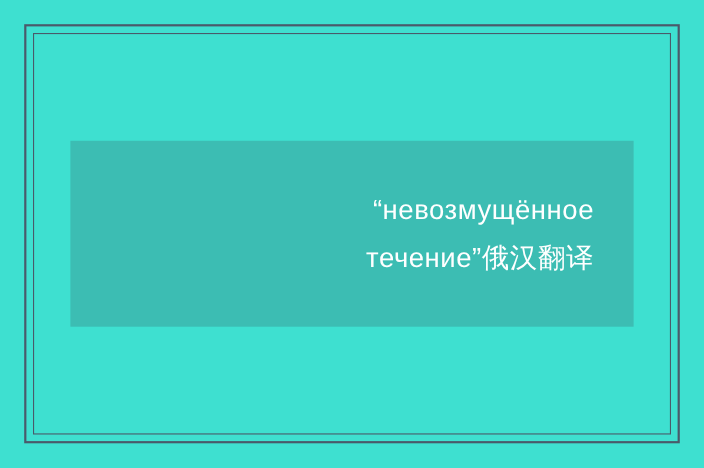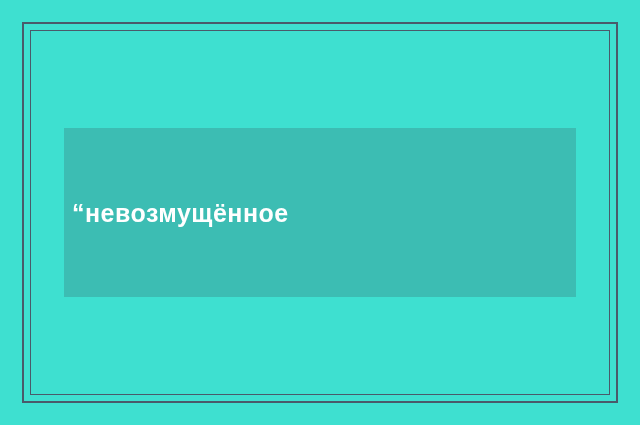--- a/index.html
+++ b/index.html
@@ -49,39 +49,40 @@
     background: rgba(60, 175, 168, 0.72);
     display: flex;
     align-items: center;
     justify-content: center;
     box-sizing: border-box;
   }
   .title {
     color: #ffffff;
     font-size: 25px;
     line-height: 44px;
-    font-weight: 700;
-    text-align: left;
+    font-weight: 400;
+    text-align: right;
     letter-spacing: 0.5px;
     width: 100%;
-    padding: 0 8px;
+    padding: 0 36px;
     box-sizing: border-box;
   }
   .title .line {
     display: block;
     white-space: nowrap;
   }
 </style>
 </head>
 <body>
 
 <div class="canvas">
 
   <div class="frame-outer"></div>
   <div class="frame-inner"></div>
 
   <div class="panel">
     <div class="title">
       <span class="line">“невозмущённое</span>
+      <span class="line">течение”俄汉翻译</span>
     </div>
   </div>
 
 </div>
 
 </body></html>

